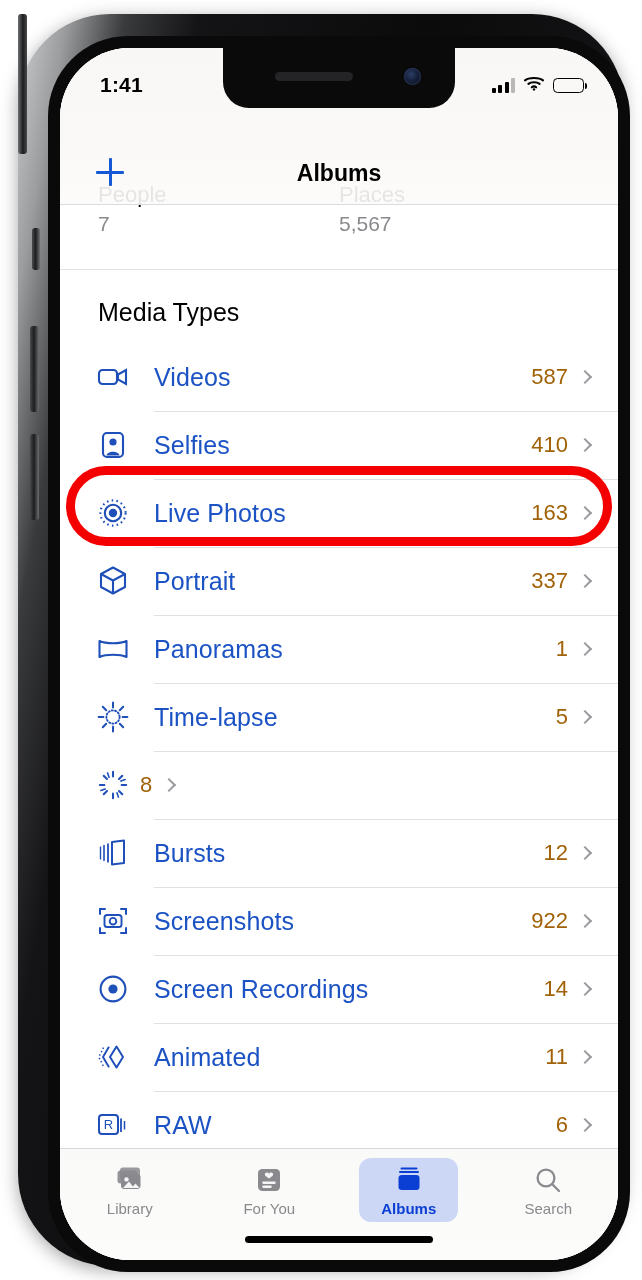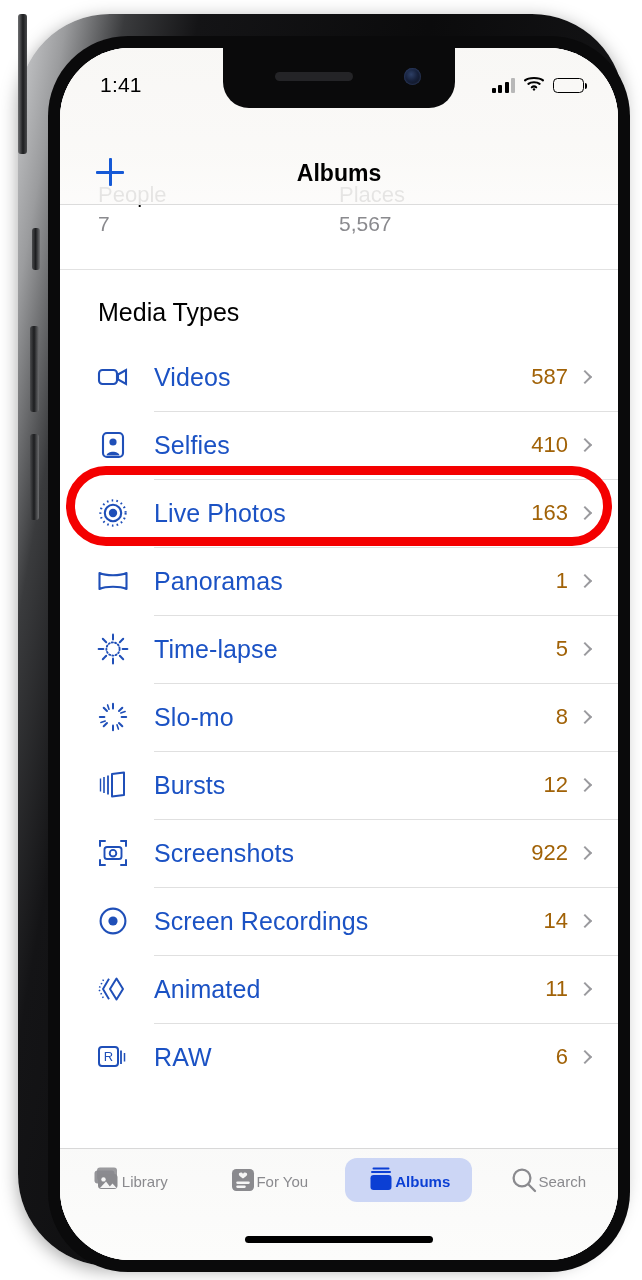--- a/index.html
+++ b/index.html
@@ -65,21 +65,21 @@
   }
 
   
   #status-bar {
     position: absolute; top: 0; left: 0; width: 100%; height: 60px;
     z-index: 35;
     display: flex; align-items: center; justify-content: space-between;
     padding: 14px 34px 0 40px;
     color: #000;
   }
-  #status-time { font-size: 21px; font-weight: 400; letter-spacing: .2px; }
+  #status-time { font-size: 21px; font-weight: 700; letter-spacing: .2px; }
   #status-right { display: flex; align-items: center; gap: 8px; }
   .sig-bars { display: flex; align-items: flex-end; gap: 2.5px; height: 15px; }
   .sig-bars i { display: block; width: 4px; background: #000; border-radius: 1px; }
   .sig-bars i:nth-child(1){height:5px}
   .sig-bars i:nth-child(2){height:8px}
   .sig-bars i:nth-child(3){height:11px}
   .sig-bars i:nth-child(4){height:15px;background:#b8b8b8}
   #battery-shell {
     width: 31px; height: 15px; border: 1.6px solid #000; border-radius: 4.5px;
     padding: 1.6px; position: relative;
@@ -177,21 +177,21 @@
     position: absolute; bottom: 0; left: 0; width: 100%; height: 112px;
     background: linear-gradient(180deg, rgba(249,249,248,.96), rgba(252,252,251,.99));
     border-top: .5px solid #d8d8d8;
     display: flex; align-items: flex-start; z-index: 32;
   }
   .tab-item {
     flex: 1; display: flex; flex-direction: column; align-items: center;
     padding-top: 9px; cursor: pointer;
   }
   .tab-pill {
-    display: flex; flex-direction: row; align-items: center;
+    display: flex; flex-direction: column; align-items: center;
     padding: 5px 22px 5px 22px; border-radius: 12px;
   }
   .tab-item.active .tab-pill { background: #ccd6f5; }
   .tab-icon { height: 34px; display: flex; align-items: center; justify-content: center; color: #8a8a8e; }
   .tab-item.active .tab-icon { color: #0b3fd4; }
   .tab-label { font-size: 15px; color: #8a8a8e; margin-top: 3px; white-space: nowrap; }
   .tab-item.active .tab-label { color: #0b3fd4; font-weight: 700; }
 
   
   #home-indicator {
@@ -258,20 +258,32 @@
             <circle cx="17" cy="17" r="4.2" fill="currentColor" stroke="none"></circle>
             <circle cx="17" cy="17" r="8.2" stroke-width="2.1"></circle>
             <circle cx="17" cy="17" r="12.6" stroke-width="2.1" stroke-dasharray="1.6 3.2"></circle>
           </svg>
         </span>
         <span class="row-label">Live Photos</span>
         <span class="row-count">163</span>
         <span class="chev"></span>
       </div>
 
+      <div class="media-row">
+        <span class="row-icon">
+          <svg width="34" height="34" viewBox="0 0 34 34" fill="none" stroke="currentColor" stroke-width="2.1" stroke-linejoin="round">
+            <path d="M17 3.5 L29 10 L29 23 L17 29.5 L5 23 L5 10 Z"></path>
+            <path d="M5 10 L17 16.5 L29 10"></path>
+            <path d="M17 16.5 L17 29.5"></path>
+          </svg>
+        </span>
+        <span class="row-label">Portrait</span>
+        <span class="row-count">337</span>
+        <span class="chev"></span>
+      </div>
 
       <div class="media-row">
         <span class="row-icon">
           <svg width="34" height="34" viewBox="0 0 34 34" fill="none" stroke="currentColor" stroke-width="2.1" stroke-linejoin="round">
             <path d="M3.5 9 C10 12 24 12 30.5 9 L30.5 25 C24 22 10 22 3.5 25 Z"></path>
           </svg>
         </span>
         <span class="row-label">Panoramas</span>
         <span class="row-count">1</span>
         <span class="chev"></span>
@@ -308,21 +320,20 @@
             <path d="M7.7 7.7 L11 11"></path>
               <path d="M23 23 L26.3 26.3"></path>
             <path d="M26.3 7.7 L23 11"></path>
               <path d="M11 23 L7.7 26.3"></path>
             <path d="M11.6 4.9 L13 9.2" stroke-width="1.6"></path>
             <path d="M21 24.8 L22.4 29.1" stroke-width="1.6"></path>
             <path d="M4.9 22.4 L9.2 21" stroke-width="1.6"></path>
             <path d="M24.8 13 L29.1 11.6" stroke-width="1.6"></path>
           </svg>
         </span>
-        <span class="row-label">Slo-mo</span>
         <span class="row-count">8</span>
         <span class="chev"></span>
       </div>
 
       <div class="media-row">
         <span class="row-icon">
           <svg width="34" height="34" viewBox="0 0 34 34" fill="none" stroke="currentColor" stroke-width="2" stroke-linejoin="round">
             <path d="M16 6 L28 4.5 L28 27 L16 28.5 Z"></path>
             <path d="M12 7.5 L12 26.5" stroke-width="1.8"></path>
             <path d="M8 9 L8 25" stroke-width="1.6"></path>

